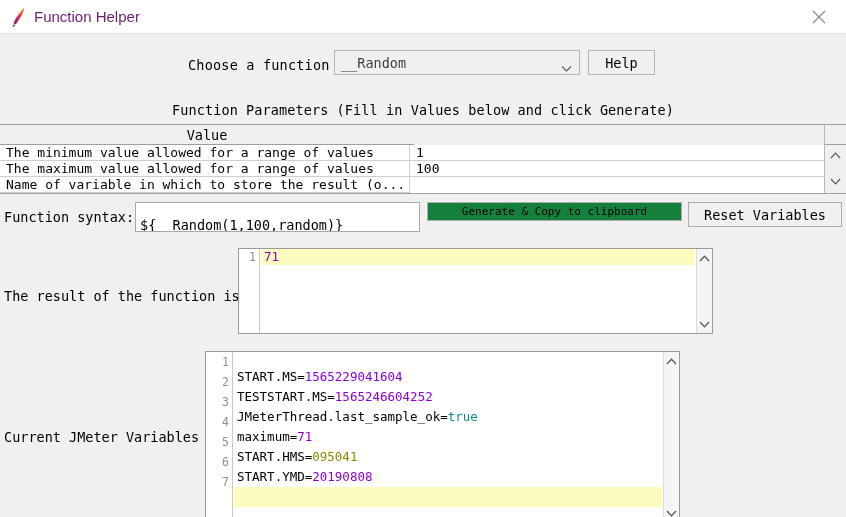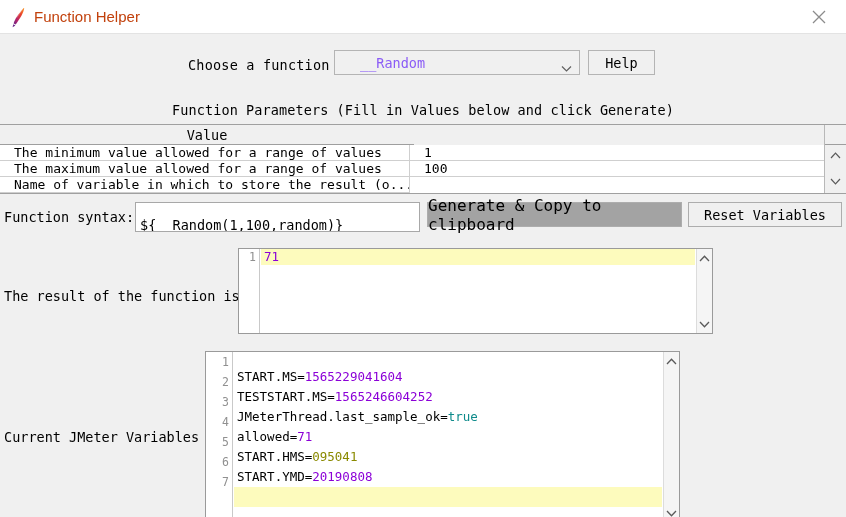--- a/index.html
+++ b/index.html
@@ -35,21 +35,21 @@
   }
   .title-icon {
     position: absolute;
     left: 9px; top: 6px;
     width: 18px; height: 22px;
   }
   .title-text {
     position: absolute;
     left: 34px; top: 8px;
     font-size: 15px;
-    color: #c2410c;
+    color: #701a75;
     font-family: "Liberation Sans", sans-serif;
     white-space: nowrap;
   }
   .close-btn {
     position: absolute;
     right: 4px; top: 0px;
     width: 46px; height: 34px;
     display: flex;
     align-items: center;
     justify-content: center;
@@ -89,23 +89,22 @@
     left: 334px; top: 0px;
     width: 246px; height: 25px;
     background: #f0f0f0;
     border: 1px solid #b4b4b4;
     box-sizing: border-box;
   }
   .combo-value {
     position: absolute;
     left: 6px; top: 4px;
     font-size: 13.5px;
-    color: #8b5cf6;
-    white-space: nowrap;
-    margin-left: 19px;
+    color: #404040;
+    white-space: nowrap;
   }
   .combo-arrow {
     position: absolute;
     right: 7px; top: 8px;
     width: 11px; height: 8px;
   }
   .help-btn {
     position: absolute;
     left: 588px; top: 0px;
     width: 67px; height: 25px;
@@ -164,21 +163,21 @@
   .pr-row { display: flex; height: 16px; background: #fff; }
   .pr-cell {
     font-size: 13px;
     color: #000;
     display: flex;
     align-items: center;
     border-right: 1px solid #cfcfcf;
     border-bottom: 1px solid #cfcfcf;
     box-sizing: border-box;
     height: 16px;
-    padding-left: 14px;
+    padding-left: 6px;
     overflow: hidden;
     white-space: nowrap;
   }
   .pr-name { width: 410px; }
   .pr-value { width: 414px; border-right: none; }
 
   
   .ptable-sb {
     position: absolute;
     right: 0; top: 0;
@@ -224,25 +223,25 @@
     font-size: 13.5px;
     color: #000;
     padding: 14px 4px;
     white-space: nowrap;
     overflow: hidden;
     outline: none;
   }
   .gen-btn {
     position: absolute;
     left: 427px; top: 0px;
-    width: 255px; height: 25px;
-    background: #a3a3a3;
+    width: 255px; height: 19px;
+    background: #15803d;
     border: 1px solid #adadad;
     box-sizing: border-box;
-    font-size: 16px;
+    font-size: 11px;
     color: #000;
     display: flex; align-items: center; justify-content: center;
     cursor: default;
   }
   .reset-btn {
     position: absolute;
     left: 688px; top: 0px;
     width: 154px; height: 25px;
     background: #f0f0f0;
     border: 1px solid #adadad;
@@ -464,21 +463,21 @@
         <div class="mono gutter-num">3</div>
         <div class="mono gutter-num">4</div>
         <div class="mono gutter-num">5</div>
         <div class="mono gutter-num">6</div>
         <div class="mono gutter-num">7</div>
       </div>
       <div class="code-area">
         <div class="mono code-line"><span class="k">START.MS=</span><span class="num">1565229041604</span></div>
         <div class="mono code-line"><span class="k">TESTSTART.MS=</span><span class="num">1565246604252</span></div>
         <div class="mono code-line"><span class="k">JMeterThread.last_sample_ok=</span><span class="bool">true</span></div>
-        <div class="mono code-line"><span class="k">allowed=</span><span class="num">71</span></div>
+        <div class="mono code-line"><span class="k">maximum=</span><span class="num">71</span></div>
         <div class="mono code-line"><span class="k">START.HMS=</span><span class="oct">095041</span></div>
         <div class="mono code-line"><span class="k">START.YMD=</span><span class="num">20190808</span></div>
         <div class="mono code-line hl"><span class="k"></span><span class="num"></span></div>
       </div>
       <div class="vsb">
         <div class="vsb-up">
           <svg width="11" height="7" viewBox="0 0 11 7">
               <path d="M1 6 L5.5 1.2 L10 6" stroke="#5a5a5a" stroke-width="1.3" fill="none"></path>
             </svg>
         </div>

